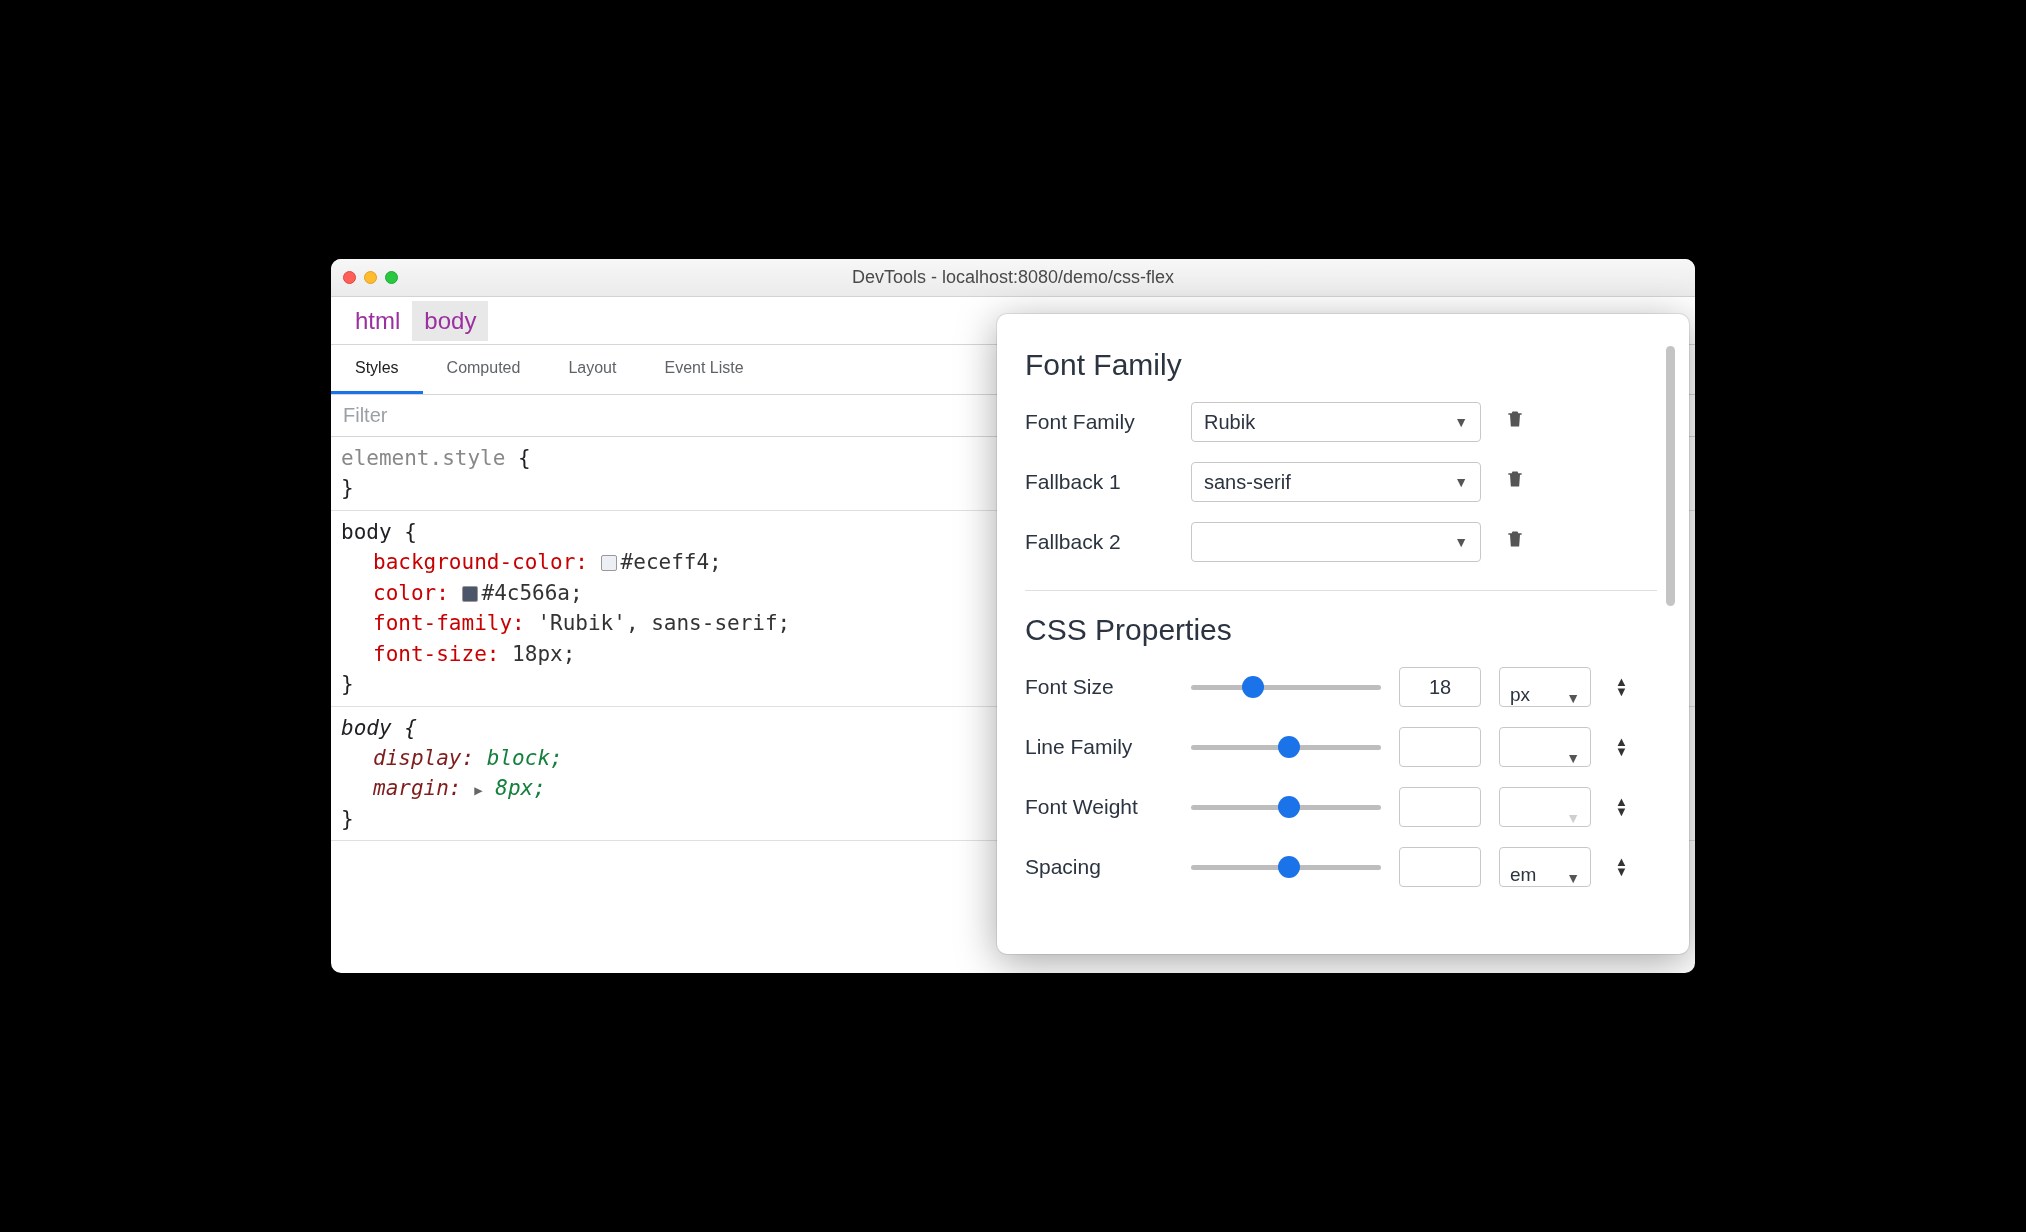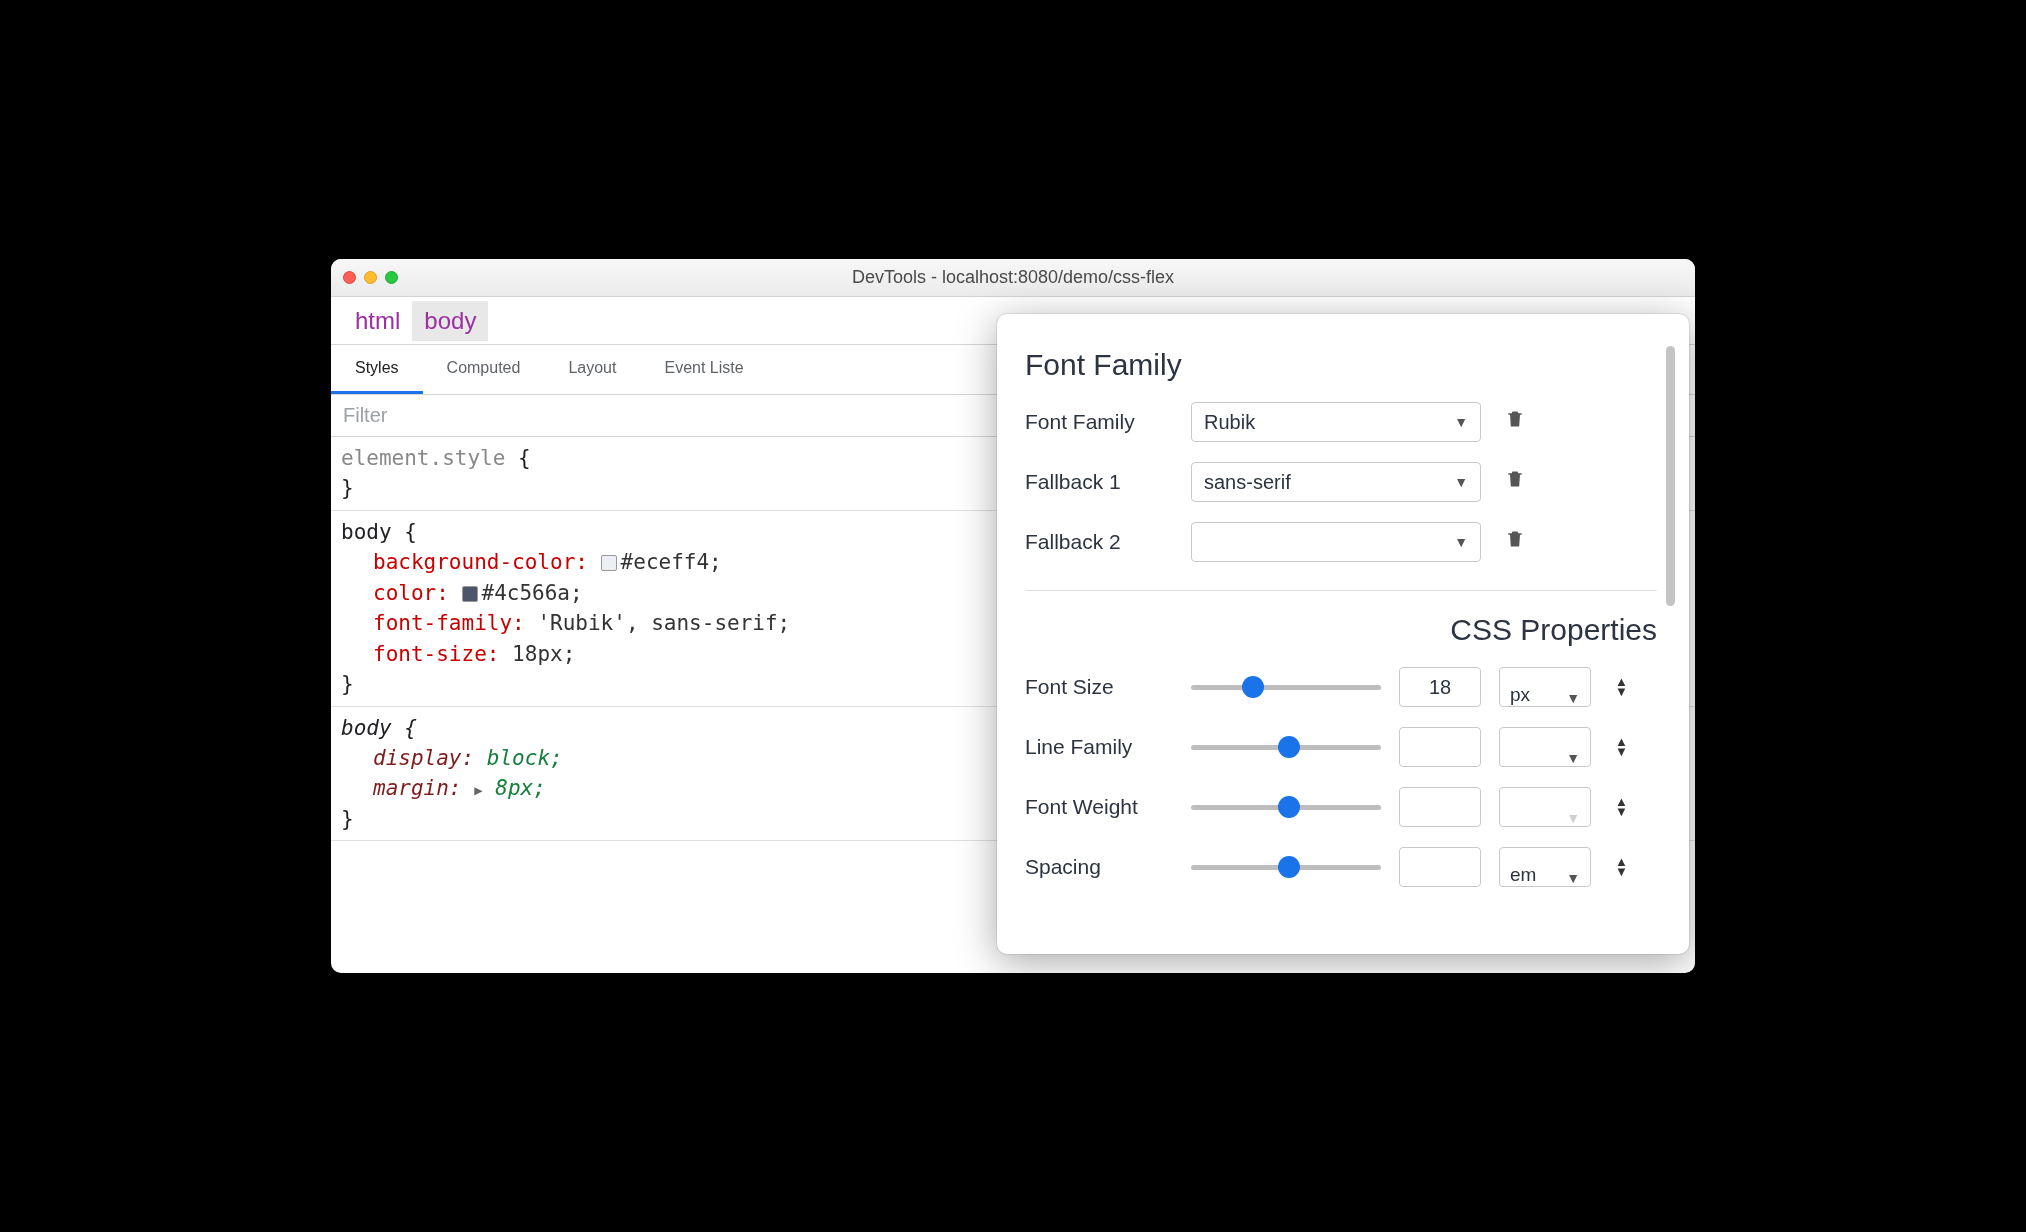--- a/index.html
+++ b/index.html
@@ -119,21 +119,21 @@
     .pop-scroll{
       width:14px; flex-shrink:0; position:relative; margin-left:6px;
     }
     .pop-scroll::before{
       content:""; position:absolute; right:2px; top:4px; width:9px; height:260px;
       background:#c4c4c4; border-radius:5px;
     }
     .section-title{
       font-size:30px; color:#2b3440; font-weight:400; margin-bottom:20px; margin-top:6px;
     }
-    .section-title.second{margin-top:28px; padding-top:22px; border-top:1px solid #e0e0e0;text-align:right;}
+    .section-title.second{margin-top:28px; padding-top:22px; border-top:1px solid #e0e0e0;}
     .row{
       display:flex; align-items:center; gap:18px; margin-bottom:20px;
     }
     .row-label{
       width:148px; font-size:21px; color:#2b3440;
     }
     .select{
       flex:1; height:40px; border:1px solid #c8c8c8; border-radius:4px;
       display:flex; align-items:center; justify-content:space-between;
       padding:0 12px; font-size:20px; color:#2b3440; cursor:pointer;

